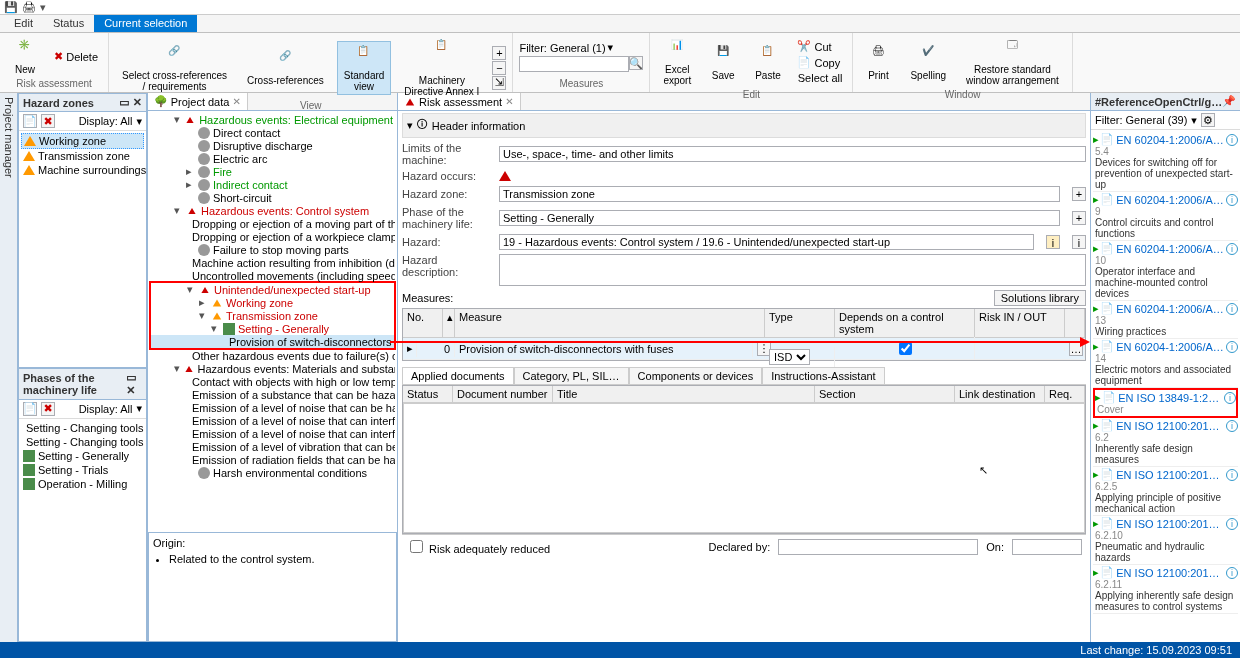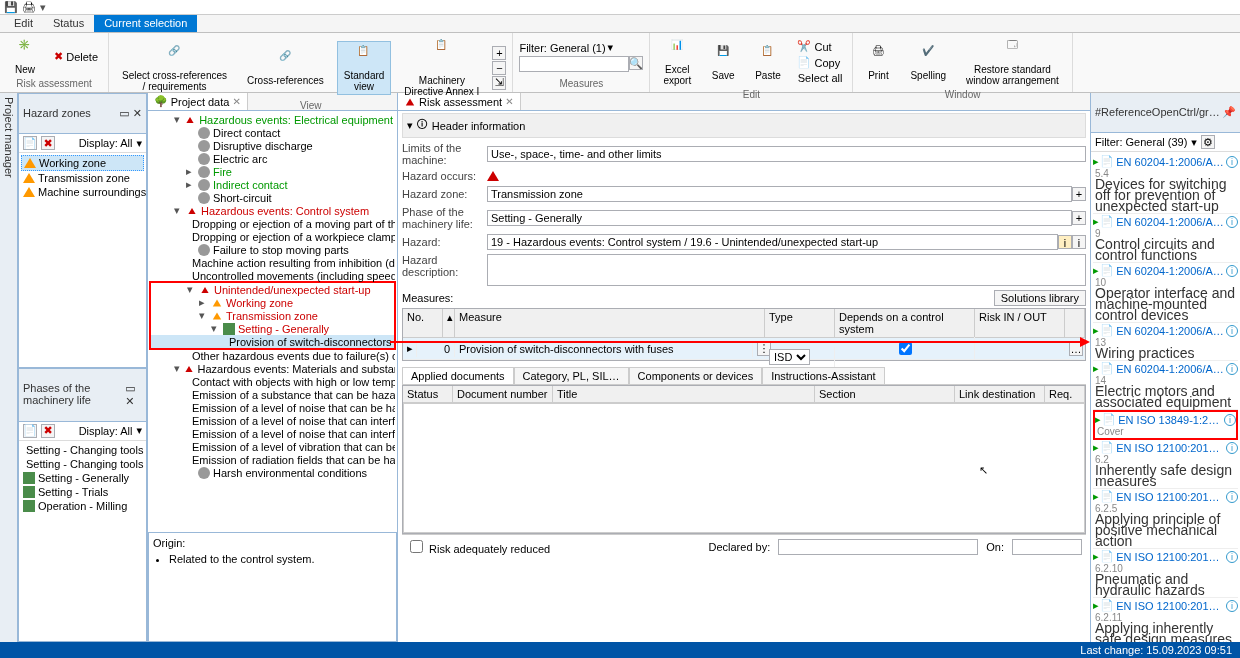--- a/index.html
+++ b/index.html
@@ -32,21 +32,21 @@
 
 .main { display: flex; height: calc(100vh - 15px - 18px - 60px - 16px); }
 .status-bar { height: 16px; background: #0054a6; color: #fff; display: flex; align-items: center; justify-content: flex-end; padding-right: 8px; font-size: 10px; }
 
 
 .side-tab { width: 18px; background: #e8eef4; border-right: 1px solid #99b8d8; writing-mode: vertical-rl; text-orientation: mixed; padding: 4px 2px; color: #333; cursor: pointer; }
 
 
 .left-col { width: 130px; display: flex; flex-direction: column; border-right: 1px solid #99b8d8; }
 .panel { border: 1px solid #99b8d8; display: flex; flex-direction: column; min-height: 0; }
-.panel-header { background: #e8eef4; padding: 13px 4px; display: flex; justify-content: space-between; color: #333; border-bottom: 1px solid #99b8d8; }
+.panel-header { background: #e8eef4; padding: 2px 4px; display: flex; justify-content: space-between; align-items: center; color: #333; border-bottom: 1px solid #99b8d8; font-weight: bold; }
 .panel-toolbar { padding: 2px 4px; border-bottom: 1px solid #dcdcdc; display: flex; gap: 4px; align-items: center; }
 .panel-body { flex: 1; overflow: auto; padding: 2px; }
 
 .tree-item { display: flex; align-items: center; gap: 3px; padding: 1px 2px; cursor: pointer; white-space: nowrap; }
 .tree-item.selected { background: #cde6f7; border: 1px dotted #3399ff; }
 
 
 .center-col { width: 250px; display: flex; flex-direction: column; border-right: 1px solid #99b8d8; }
 .doc-tabs { display: flex; background: #f5f5f5; border-bottom: 1px solid #99b8d8; height: 18px; }
 .doc-tab { display: flex; align-items: center; gap: 3px; padding: 0 6px; border-right: 1px solid #ccc; background: #fff; cursor: pointer; }
@@ -66,21 +66,21 @@
 .tree-node.highlighted-selected { background: #cde6f7; }
 
 
 .origin-box { height: 110px; border: 1px solid #99b8d8; padding: 4px; overflow: auto; }
 
 
 .assess-col { flex: 1; display: flex; flex-direction: column; min-width: 0; }
 .assess-body { flex: 1; overflow: auto; padding: 2px 4px; }
 
 .collapse-header { background: #f0f0f0; padding: 2px 4px; display: flex; align-items: center; gap: 4px; border: 1px solid #dcdcdc; margin-bottom: 2px; }
-.form-row { display: flex; align-items: center; padding: 2px 0; gap: 0; }
+.form-row { display: flex; align-items: center; padding: 2px 0; gap: 12px; }
 .form-row label { width: 85px; color: #444; }
 .form-row .field { flex: 1; border: 1px solid #abadb3; background: #fff; height: 16px; padding: 0 3px; display: flex; align-items: center; text-align: right; }
 .radio-group { display: flex; gap: 80px; flex: 1; align-items: center; }
 .textarea-field { flex: 1; border: 1px solid #abadb3; height: 32px; background: #fff; }
 
 .sub-header-bar { display: flex; justify-content: space-between; align-items: center; padding: 2px 0; }
 .sub-header-bar .btn-pill { border: 1px solid #abadb3; background: #f5f5f5; padding: 1px 6px; cursor: pointer; }
 
 .grid { border: 1px solid #abadb3; }
 .grid-header { display: flex; background: #f0f0f0; border-bottom: 1px solid #ccc; }
@@ -99,21 +99,21 @@
 .bottom-form { display: flex; align-items: center; gap: 8px; padding: 2px 4px; border-top: 1px solid #ccc; }
 
 
 .right-col { width: 150px; display: flex; flex-direction: column; border-left: 1px solid #99b8d8; }
 .ref-list { flex: 1; overflow: auto; padding: 2px; }
 .ref-item { border-bottom: 1px solid #eee; padding: 1px 0; position: relative; }
 .ref-item .ref-head { display: flex; align-items: center; gap: 2px; }
 .ref-item .ref-head .std { color: #0066cc; flex: 1; white-space: nowrap; overflow: hidden; text-overflow: ellipsis; }
 .ref-item .info-icon { width: 12px; height: 12px; border-radius: 50%; border: 1px solid #3399cc; color: #3399cc; font-size: 9px; display: flex; align-items: center; justify-content: center; }
 .ref-item .ref-sub { color: #888; font-size: 10px; padding-left: 2px; }
-.ref-item .ref-desc { color: #333; font-size: 14px; line-height: 11px; padding-left: 2px; }
+.ref-item .ref-desc { color: #333; font-size: 10px; line-height: 11px; padding-left: 2px; }
 .ref-item.highlighted { border: 2px solid #ff0000; }
 
 
 .red-arrow { position: absolute; pointer-events: none; z-index: 100; }
 
 
 .icon-triangle-orange { width: 0; height: 0; border-left: 6px solid transparent; border-right: 6px solid transparent; border-bottom: 10px solid #ff9900; display: inline-block; }
 .icon-triangle-red { width: 0; height: 0; border-left: 6px solid transparent; border-right: 6px solid transparent; border-bottom: 10px solid #cc0000; display: inline-block; }
 .icon-doc { width: 12px; height: 12px; background: #8ec6e6; display: inline-block; }
 .icon-phase { width: 12px; height: 12px; background: #4a8c4a; display: inline-block; }

